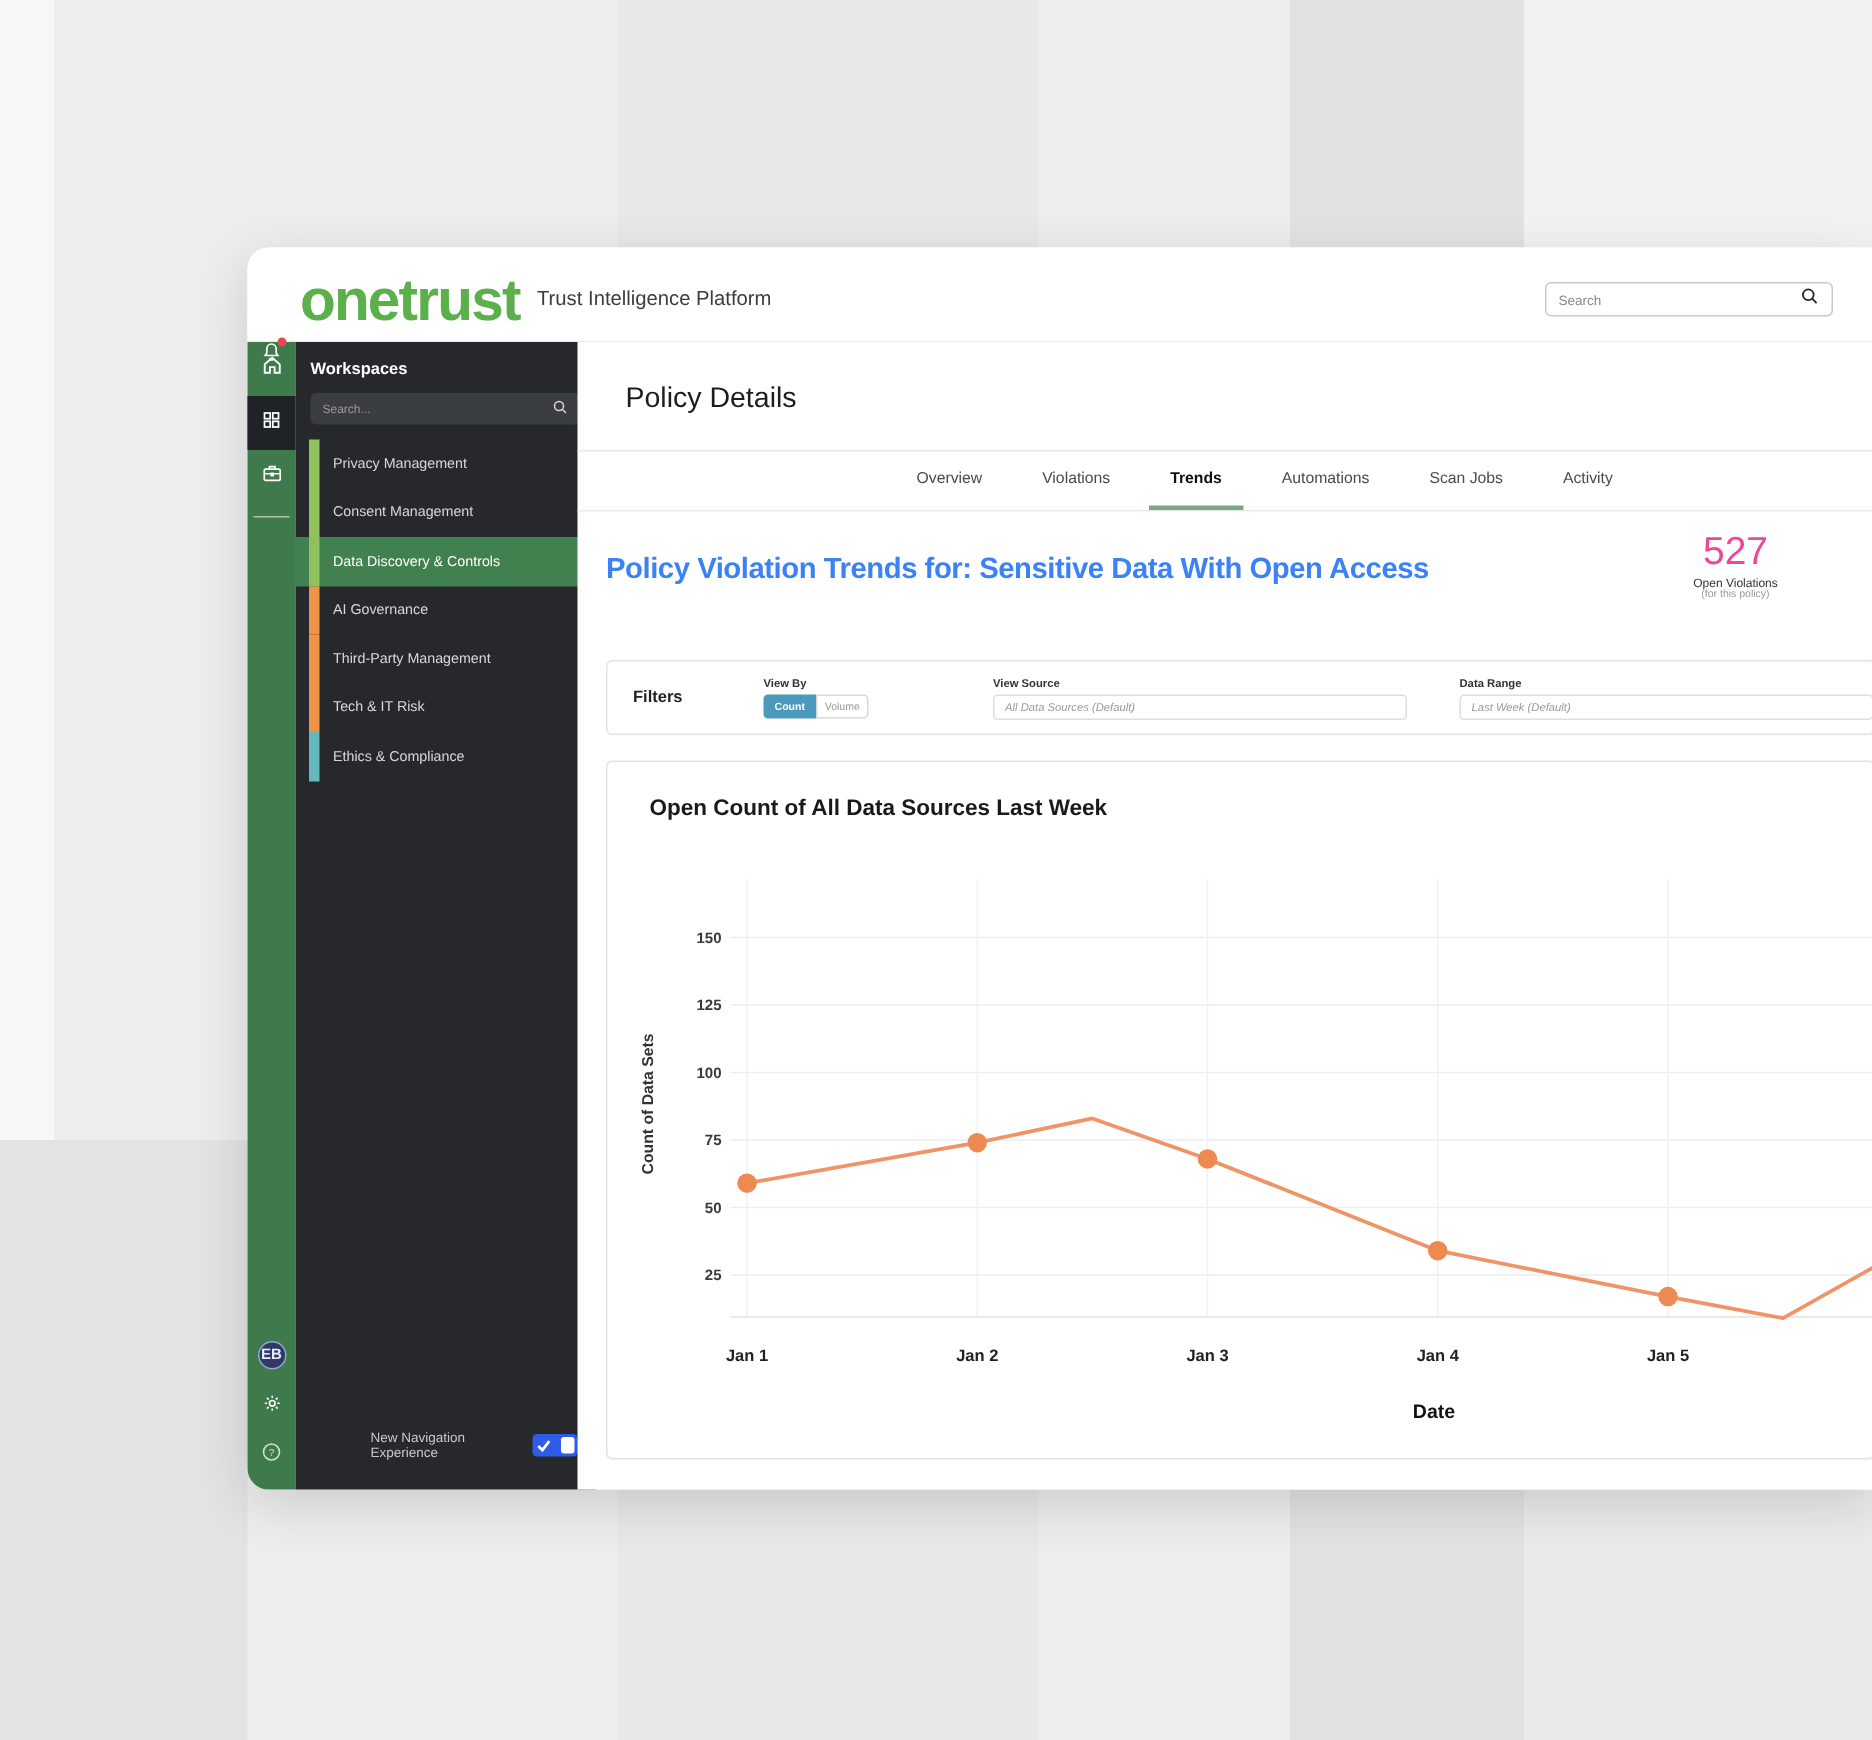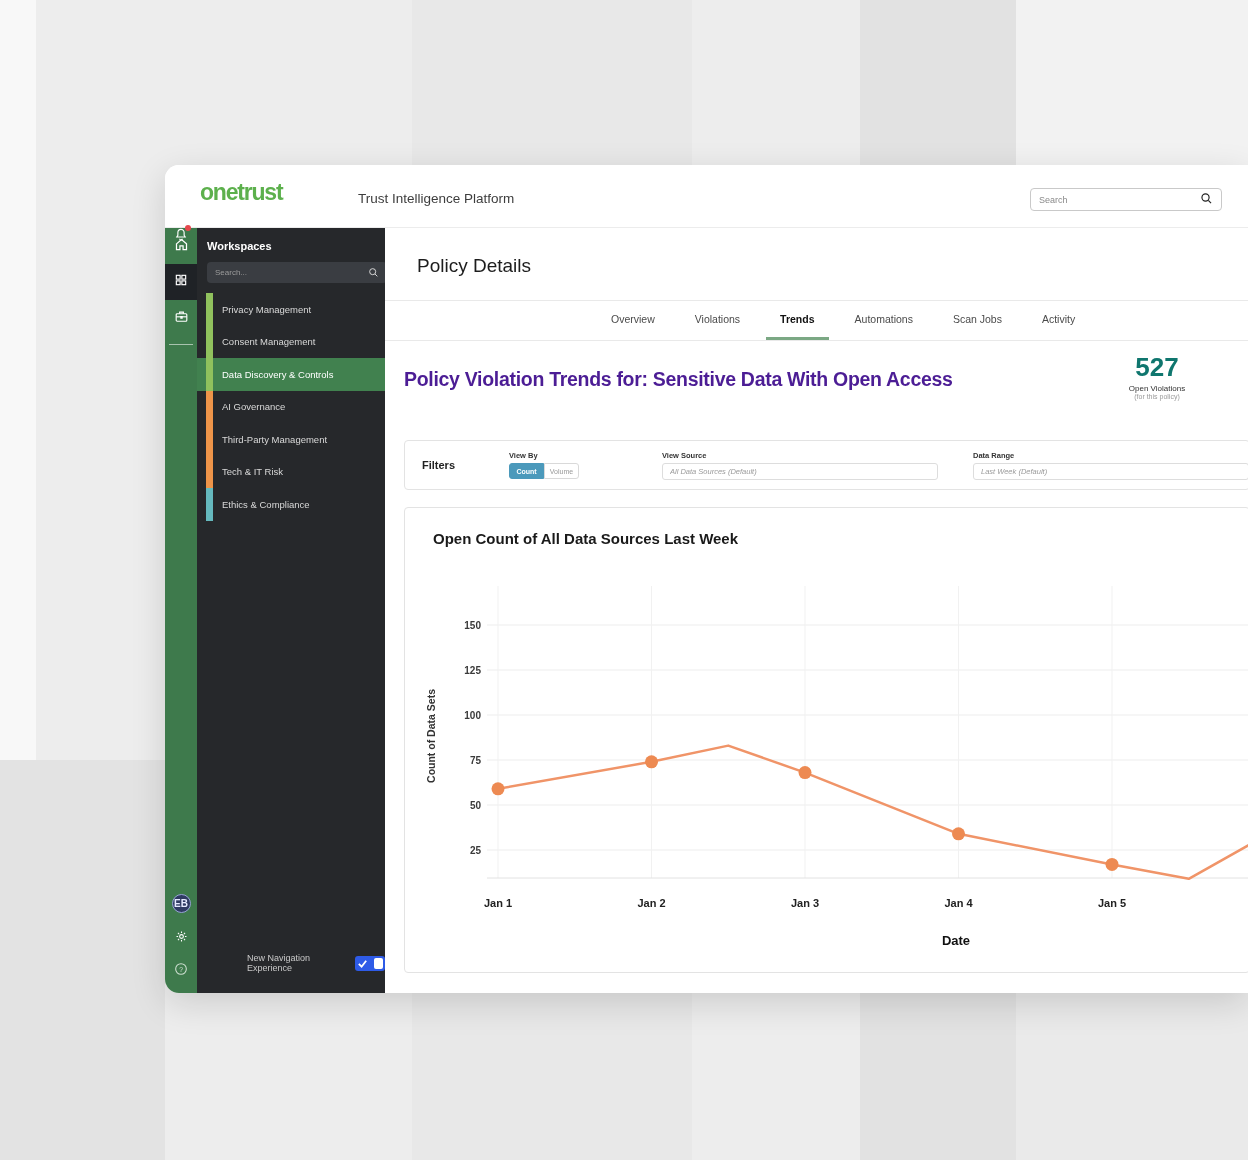--- a/index.html
+++ b/index.html
@@ -15,21 +15,21 @@
   .bg-e { left:0; top:760px; width:165px; height:400px; background:#e3e3e3; }
   .bg-f { left:1016px; top:990px; width:232px; height:170px; background:#eaeaea; }
 
   
   .window { position:absolute; left:165px; top:165px; width:1083px; height:828px;
             background:#fff; border-radius:14px 0 0 14px; box-shadow:0 10px 35px rgba(0,0,0,.14); }
 
   
   .app-header { position:absolute; left:0; top:0; right:0; height:63px; background:#fff;
                 border-radius:14px 0 0 0; border-bottom:1px solid #ececec; }
-  .logo { position:absolute; left:35px; top:14px; font-size:23px; font-weight:bold; letter-spacing:-1.2px; color:#5cb04c; }
+  .logo { position:absolute; left:35px; top:14px; font-size:39px; font-weight:bold; letter-spacing:-1.2px; color:#5cb04c; }
   .product-name { position:absolute; left:193px; top:26px; font-size:13.5px; color:#3d3d3d;text-align:right; }
   .hdr-search { position:absolute; left:865px; top:23px; width:192px; height:23px; border:1px solid #c9c9c9;
                 border-radius:4px; background:#fff; display:flex; align-items:center; padding:0 8px; }
   .hdr-search input { border:none; outline:none; flex:1; font-size:9px; color:#333; font-family:inherit; background:transparent; }
   .hdr-search input::placeholder { color:#8a8a8a; }
 
   
   .rail { position:absolute; left:0; top:63px; bottom:0; width:32px; background:#3e7a4c; border-radius:0 0 0 14px; }
   .rail-tile { width:32px; height:36px; display:flex; align-items:center; justify-content:center; cursor:pointer; }
   .rail-tile.selected { background:#1f2226; }
@@ -59,23 +59,23 @@
 
   
   .main { position:absolute; left:220px; top:63px; right:0; bottom:0; background:#fff; }
   .page-title { position:absolute; left:32px; top:27px; font-size:19px; color:#1d1d1d; }
   .tabs-row { position:absolute; left:0; right:0; top:72px; height:41px; border-top:1px solid #e9e9e9;
               border-bottom:1px solid #e9e9e9; display:flex; align-items:stretch; padding-left:212px; }
   .tab { display:flex; align-items:center; padding:0 14px; margin-right:12px; font-size:10.5px; color:#4a4a4a;
          cursor:pointer; border-bottom:3px solid transparent; }
   .tab.active { color:#111; font-weight:bold; border-bottom-color:#7ba884; }
 
-  .section-title { position:absolute; left:19px; top:140px; font-size:19.5px; font-weight:bold; letter-spacing:-0.3px; color:#4c1d95; }
+  .section-title { position:absolute; left:19px; top:140px; font-size:19.5px; font-weight:bold; letter-spacing:-0.3px; color:#3b82f6; }
   .stat { position:absolute; left:722px; top:124px; width:100px; text-align:center; }
-  .stat .value { font-size:26px; font-weight:700; color:#0f766e; }
+  .stat .value { font-size:26px; font-weight:400; color:#ec4899; }
   .stat .label { font-size:8px; color:#333; margin-top:1px; }
   .stat .sublabel { font-size:7px; color:#9a9a9a; }
 
   
   .filters-card { position:absolute; left:19px; right:-2px; top:212px; height:50px; border:1px solid #e3e3e3;
                   border-radius:4px; display:flex; align-items:center; }
   .filters-title { font-size:11px; font-weight:bold; color:#222; margin-left:17px; width:62px; }
   .f-group { display:flex; flex-direction:column; }
   .f-label { font-size:7.5px; font-weight:bold; color:#333; margin-bottom:3px; }
   .seg { display:flex; }

